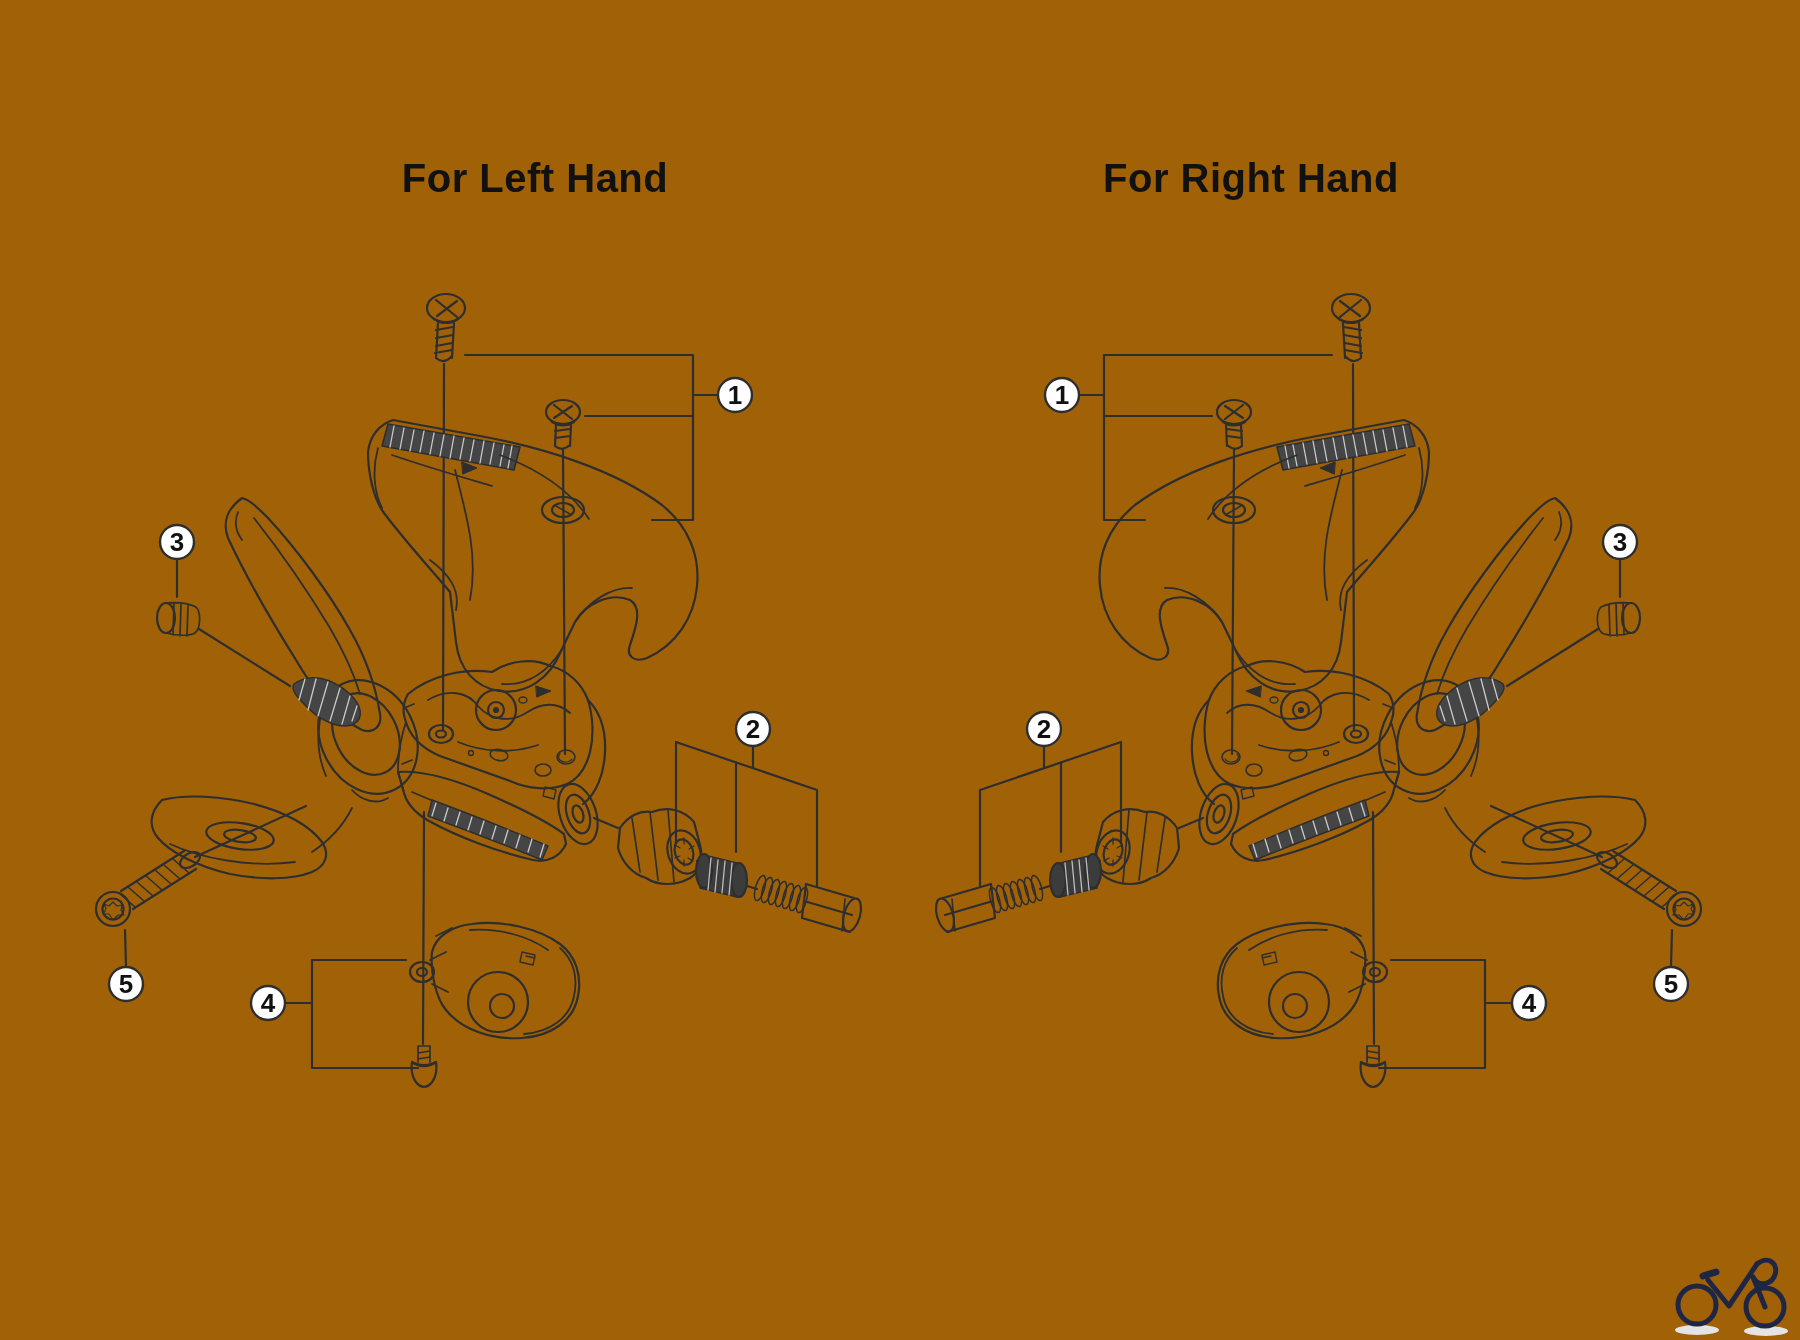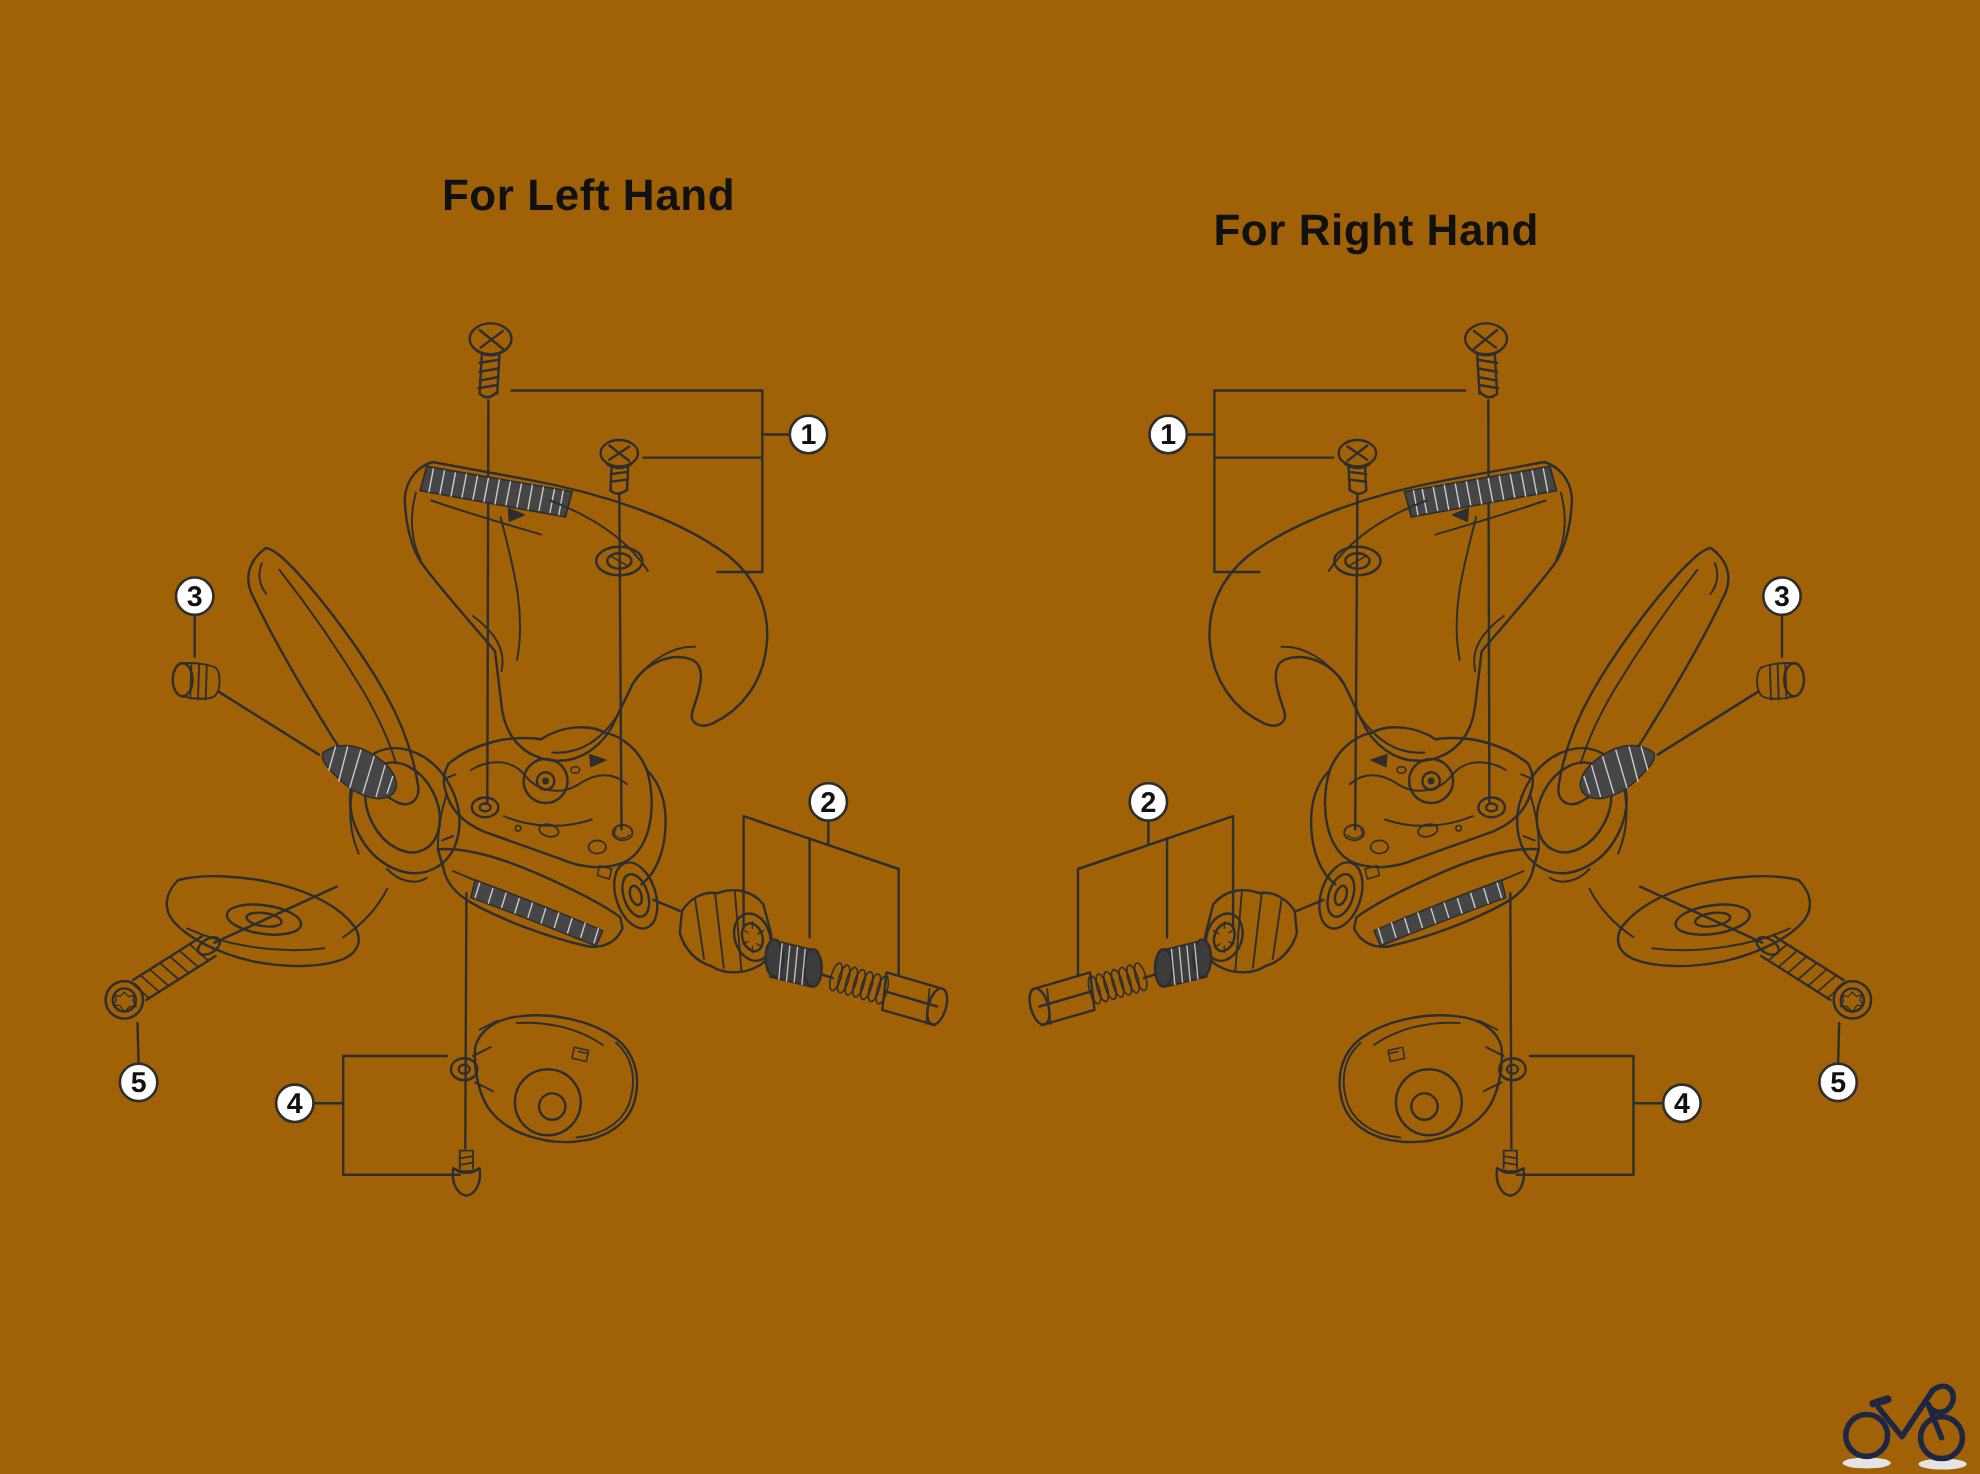--- a/index.html
+++ b/index.html
@@ -6,21 +6,21 @@
   #stage{
     position:relative;width:1800px;height:1340px;background:#a16207;
     font-family:"Liberation Sans", sans-serif;overflow:hidden;
   }
   .diagram-title{
     position:absolute;top:156px;transform:translateX(-50%);
     font-size:40px;font-weight:bold;color:#111;letter-spacing:0.5px;
     white-space:nowrap;
   }
   #title-left{left:535px;}
-  #title-right{left:1251px;margin-top:32px;}
+  #title-right{left:1251px;}
   svg{position:absolute;left:0;top:0;}
   svg *{vector-effect:none;}
 </style>
 </head>
 <body>
 
 <div id="stage">
 
   <div class="diagram-title" id="title-left">For Left Hand</div>
   <div class="diagram-title" id="title-right">For Right Hand</div>

